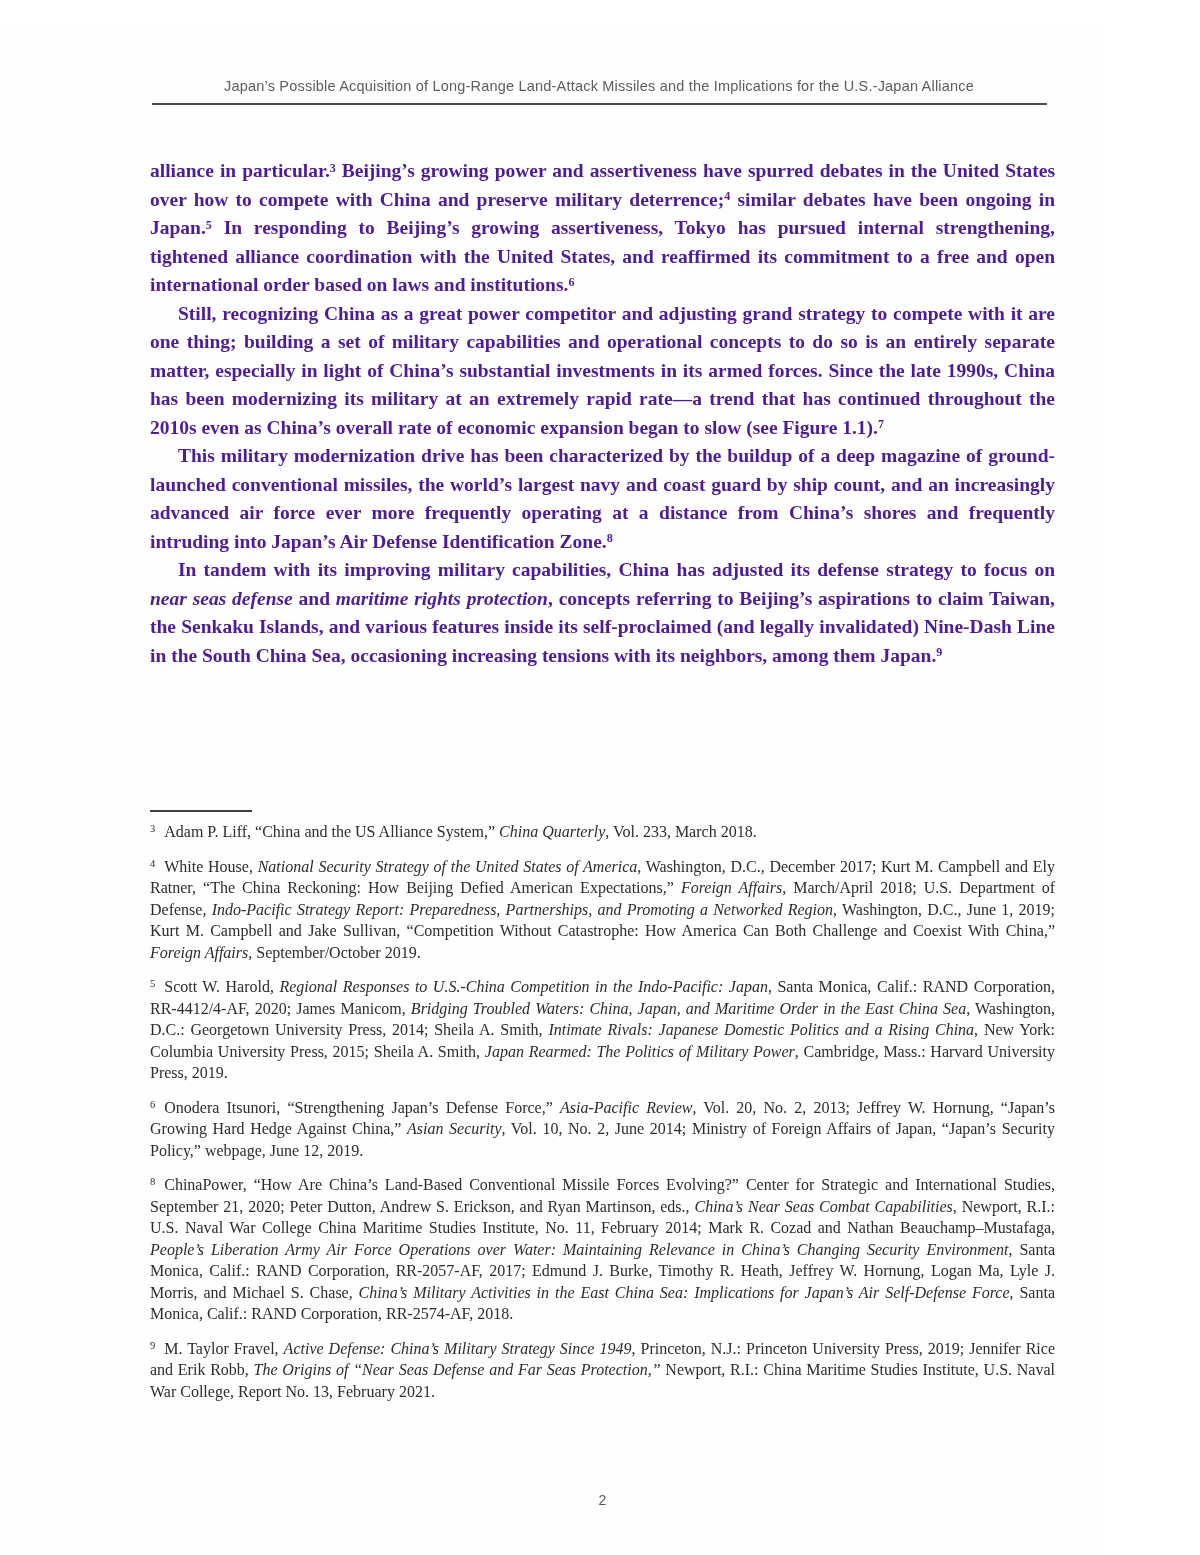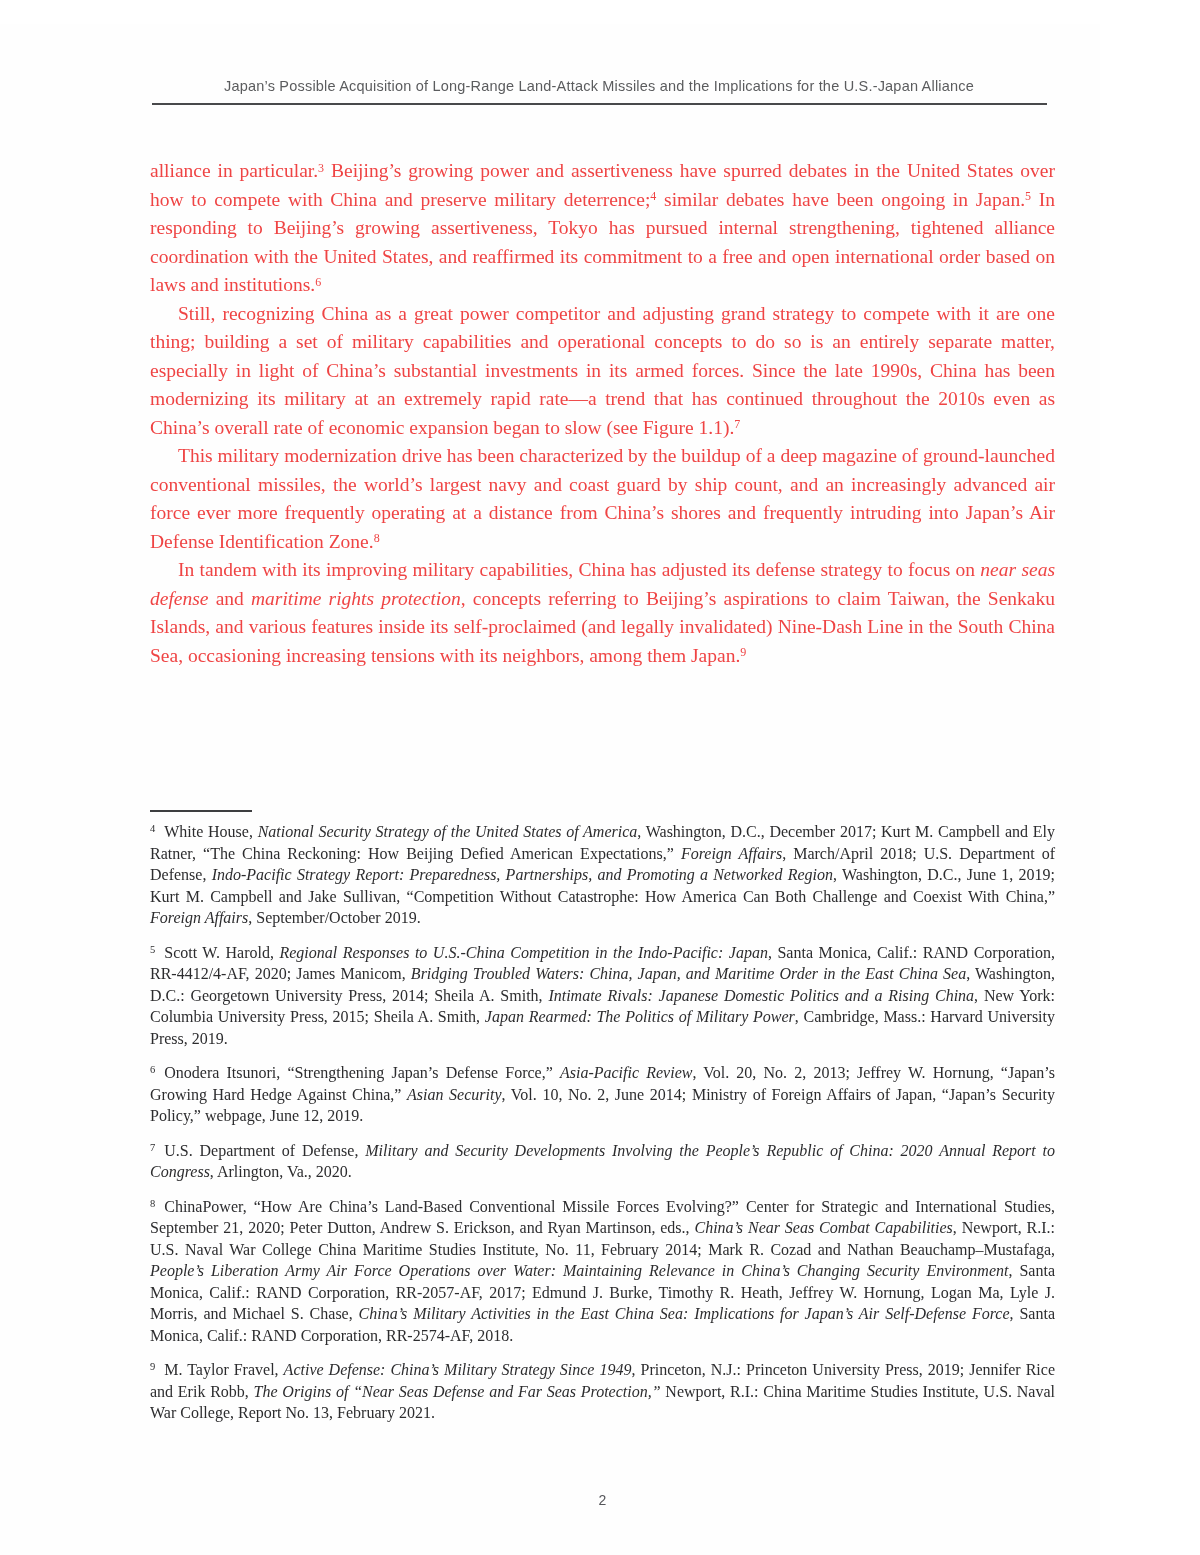--- a/index.html
+++ b/index.html
@@ -33,21 +33,22 @@
     background: #48494b;
   }
   .body-text {
     position: absolute;
     top: 133px;
     left: 150px;
     width: 905px;
     font-size: 19.5px;
     line-height: 28.5px;
     text-align: justify;
-    color: #ef4444;
+    color: #4c1d95;
+    font-weight: bold;
   }
   .body-text p { margin: 0; }
   .body-text p.indent { text-indent: 28px; }
   .sup {
     font-size: 12px;
     line-height: 0;
     position: relative;
     top: -0.45em;
     vertical-align: baseline;
   }
@@ -100,22 +101,22 @@
   <div class="body-text">
       <p class=""><span>alliance in particular.</span><sup class="sup">3</sup><span> Beijing’s growing power and assertiveness have spurred debates in the United States over how to compete with China and preserve military deterrence;</span><sup class="sup">4</sup><span> similar debates have been ongoing in Japan.</span><sup class="sup">5</sup><span> In responding to Beijing’s growing assertiveness, Tokyo has pursued internal strengthening, tightened alliance coordination with the United States, and reaffirmed its commitment to a free and open international order based on laws and institutions.</span><sup class="sup">6</sup></p>
       <p class="indent"><span>Still, recognizing China as a great power competitor and adjusting grand strategy to compete with it are one thing; building a set of military capabilities and operational concepts to do so is an entirely separate matter, especially in light of China’s substantial investments in its armed forces. Since the late 1990s, China has been modernizing its military at an extremely rapid rate—a trend that has continued throughout the 2010s even as China’s overall rate of economic expansion began to slow (see Figure 1.1).</span><sup class="sup">7</sup></p>
       <p class="indent"><span>This military modernization drive has been characterized by the buildup of a deep magazine of ground-launched conventional missiles, the world’s largest navy and coast guard by ship count, and an increasingly advanced air force ever more frequently operating at a distance from China’s shores and frequently intruding into Japan’s Air Defense Identification Zone.</span><sup class="sup">8</sup></p>
       <p class="indent"><span>In tandem with its improving military capabilities, China has adjusted its defense strategy to focus on </span><i>near seas defense</i><span> and </span><i>maritime rights protection</i><span>, concepts referring to Beijing’s aspirations to claim Taiwan, the Senkaku Islands, and various features inside its self-proclaimed (and legally invalidated) Nine-Dash Line in the South China Sea, occasioning increasing tensions with its neighbors, among them Japan.</span><sup class="sup">9</sup></p>
     </div>
 
   <div class="footnote-rule"></div>
 
   <div class="footnotes">
+      <p class="footnote"><sup class="fn-num">3</sup><span>Adam P. Liff, “China and the US Alliance System,” </span><i>China Quarterly</i><span>, Vol. 233, March 2018.</span></p>
       <p class="footnote"><sup class="fn-num">4</sup><span>White House, </span><i>National Security Strategy of the United States of America</i><span>, Washington, D.C., December 2017; Kurt M. Campbell and Ely Ratner, “The China Reckoning: How Beijing Defied American Expectations,” </span><i>Foreign Affairs</i><span>, March/April 2018; U.S. Department of Defense, </span><i>Indo-Pacific Strategy Report: Preparedness, Partnerships, and Promoting a Networked Region</i><span>, Washington, D.C., June 1, 2019; Kurt M. Campbell and Jake Sullivan, “Competition Without Catastrophe: How America Can Both Challenge and Coexist With China,” </span><i>Foreign Affairs</i><span>, September/October 2019.</span></p>
       <p class="footnote"><sup class="fn-num">5</sup><span>Scott W. Harold, </span><i>Regional Responses to U.S.-China Competition in the Indo-Pacific: Japan</i><span>, Santa Monica, Calif.: RAND Corporation, RR-4412/4-AF, 2020; James Manicom, </span><i>Bridging Troubled Waters: China, Japan, and Maritime Order in the East China Sea</i><span>, Washington, D.C.: Georgetown University Press, 2014; Sheila A. Smith, </span><i>Intimate Rivals: Japanese Domestic Politics and a Rising China</i><span>, New York: Columbia University Press, 2015; Sheila A. Smith, </span><i>Japan Rearmed: The Politics of Military Power</i><span>, Cambridge, Mass.: Harvard University Press, 2019.</span></p>
       <p class="footnote"><sup class="fn-num">6</sup><span>Onodera Itsunori, “Strengthening Japan’s Defense Force,” </span><i>Asia-Pacific Review</i><span>, Vol. 20, No. 2, 2013; Jeffrey W. Hornung, “Japan’s Growing Hard Hedge Against China,” </span><i>Asian Security</i><span>, Vol. 10, No. 2, June 2014; Ministry of Foreign Affairs of Japan, “Japan’s Security Policy,” webpage, June 12, 2019.</span></p>
-      <p class="footnote"><sup class="fn-num">7</sup><span>U.S. Department of Defense, </span><i>Military and Security Developments Involving the People’s Republic of China: 2020 Annual Report to Congress</i><span>, Arlington, Va., 2020.</span></p>
       <p class="footnote"><sup class="fn-num">8</sup><span>ChinaPower, “How Are China’s Land-Based Conventional Missile Forces Evolving?” Center for Strategic and International Studies, September 21, 2020; Peter Dutton, Andrew S. Erickson, and Ryan Martinson, eds., </span><i>China’s Near Seas Combat Capabilities</i><span>, Newport, R.I.: U.S. Naval War College China Maritime Studies Institute, No. 11, February 2014; Mark R. Cozad and Nathan Beauchamp–Mustafaga, </span><i>People’s Liberation Army Air Force Operations over Water: Maintaining Relevance in China’s Changing Security Environment</i><span>, Santa Monica, Calif.: RAND Corporation, RR-2057-AF, 2017; Edmund J. Burke, Timothy R. Heath, Jeffrey W. Hornung, Logan Ma, Lyle J. Morris, and Michael S. Chase, </span><i>China’s Military Activities in the East China Sea: Implications for Japan’s Air Self-Defense Force</i><span>, Santa Monica, Calif.: RAND Corporation, RR-2574-AF, 2018.</span></p>
       <p class="footnote"><sup class="fn-num">9</sup><span>M. Taylor Fravel, </span><i>Active Defense: China’s Military Strategy Since 1949</i><span>, Princeton, N.J.: Princeton University Press, 2019; Jennifer Rice and Erik Robb, </span><i>The Origins of “Near Seas Defense and Far Seas Protection,”</i><span> Newport, R.I.: China Maritime Studies Institute, U.S. Naval War College, Report No. 13, February 2021.</span></p>
     </div>
 
   <div class="page-number">2</div>
 </div>
 
 </body></html>

